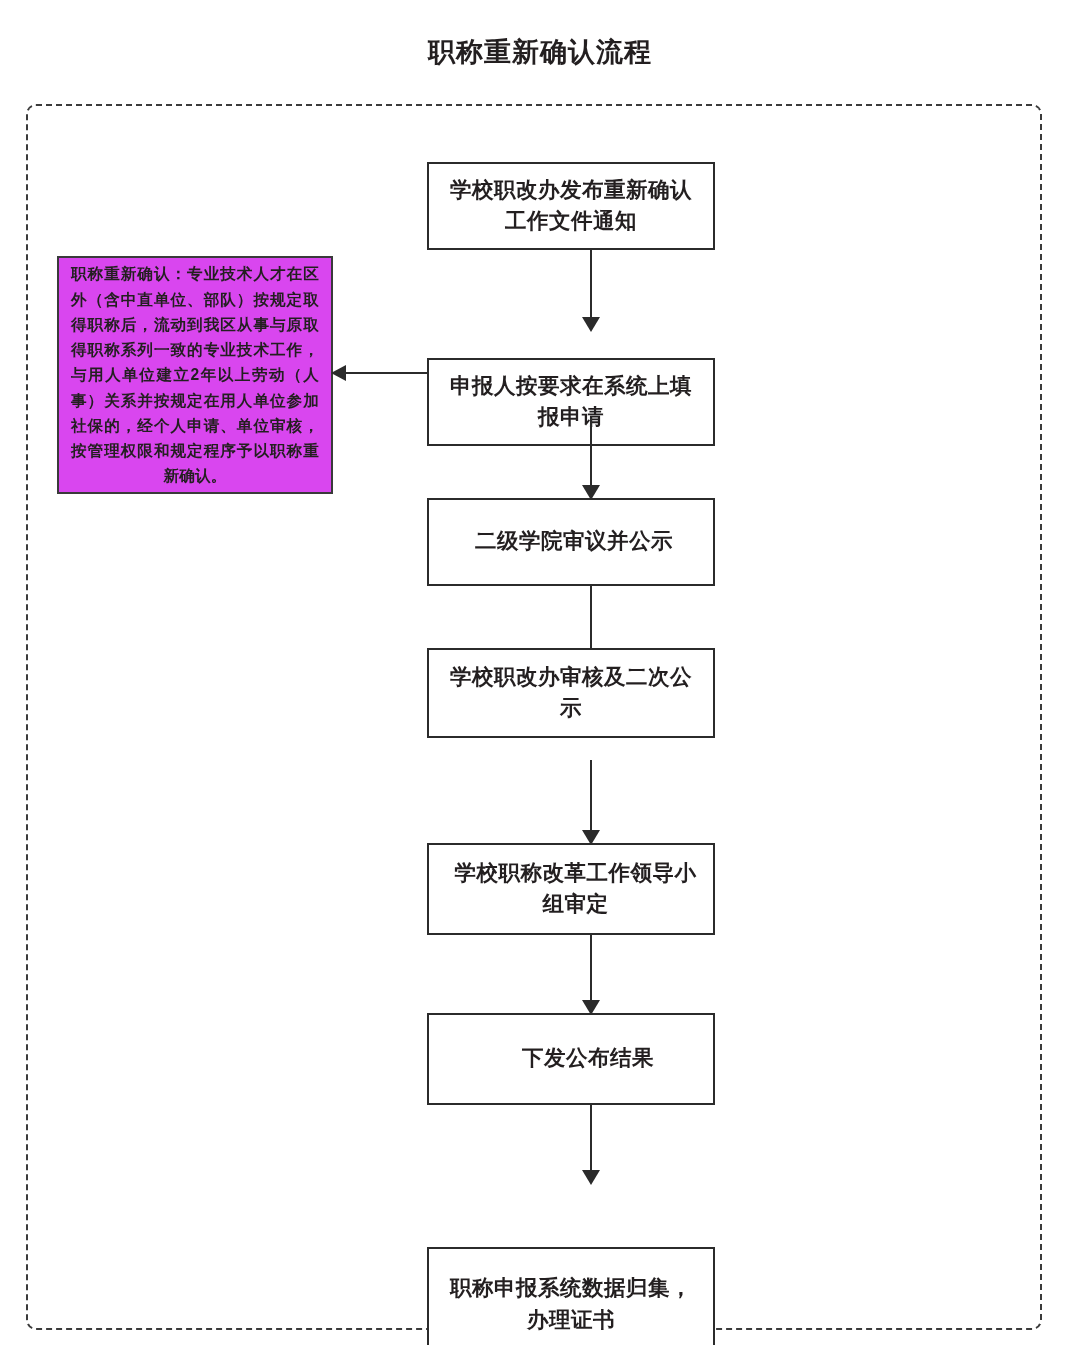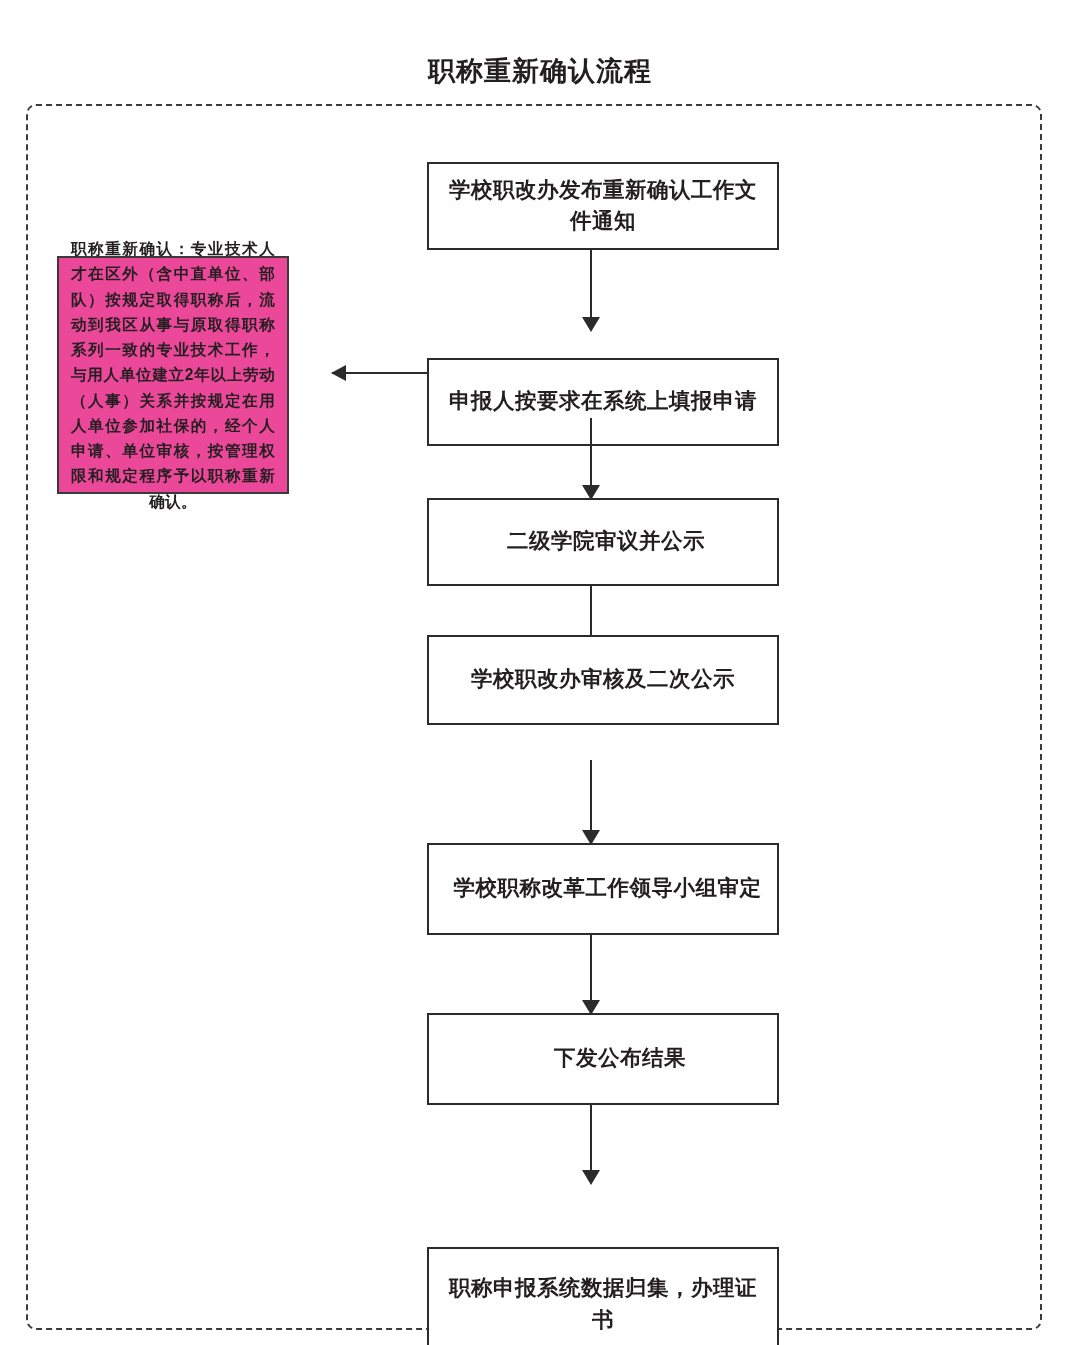--- a/index.html
+++ b/index.html
@@ -12,21 +12,21 @@
     height: 1345px;
     position: relative;
     font-family: "Liberation Sans", "DejaVu Sans", sans-serif;
     color: #231f20;
     overflow: hidden;
   }
 
   #page-title {
     position: absolute;
     left: 0;
-    top: 53px;
+    top: 34px;
     width: 1080px;
     text-align: center;
     font-size: 27px;
     font-weight: bold;
     letter-spacing: 1px;
     color: #231f20;
   }
 
   #outer-frame {
     position: absolute;
@@ -35,21 +35,21 @@
     width: 1016px;
     height: 1226px;
     border: 2px dashed #3b3b3b;
     border-radius: 10px;
     box-sizing: border-box;
   }
 
   .flow-box {
     position: absolute;
     left: 427px;
-    width: 352px;
+    width: 288px;
     box-sizing: border-box;
     border: 2px solid #2b2b2b;
     background: #ffffff;
     display: flex;
     align-items: center;
     justify-content: center;
     text-align: center;
     font-size: 21.5px;
     font-weight: bold;
     line-height: 1.45;
@@ -59,21 +59,21 @@
   }
 
   .flow-box .box-text {
     display: block;
     width: 100%;
   }
 
   #flow-box-0 { top: 162px;  height: 88px; }
   #flow-box-1 { top: 330px;  height: 88px; margin-top: 28px; }
   #flow-box-2 { top: 498px;  height: 88px; padding-left: 20px; }
-  #flow-box-3 { top: 635px;  height: 90px; }
+  #flow-box-3 { top: 648px;  height: 90px; }
   #flow-box-4 { top: 843px;  height: 92px; padding-left: 23px; }
   #flow-box-5 { top: 1013px; height: 92px; padding-left: 48px; }
   #flow-box-6 { top: 1247px; height: 115px; }
 
   .connector {
     position: absolute;
     left: 590px;
     width: 2px;
     background: #2b2b2b;
   }
@@ -91,25 +91,25 @@
   #connector-1 { top: 418px;  height: 80px; }
   #connector-2 { top: 586px;  height: 84px; }
   #connector-3 { top: 760px;  height: 83px; }
   #connector-4 { top: 935px;  height: 78px; }
   #connector-5 { top: 1105px; height: 78px; }
 
   #note-box {
     position: absolute;
     left: 57px;
     top: 256px;
-    width: 232px;
+    width: 276px;
     height: 238px;
     box-sizing: border-box;
     border: 2px solid #3a3a3a;
-    background: #ec4899;
+    background: #d946ef;
     display: flex;
     align-items: center;
     justify-content: center;
     padding: 10px 12px;
   }
   #note-box .note-text {
     font-size: 15.6px;
     font-weight: bold;
     line-height: 1.62;
     text-align: justify;

